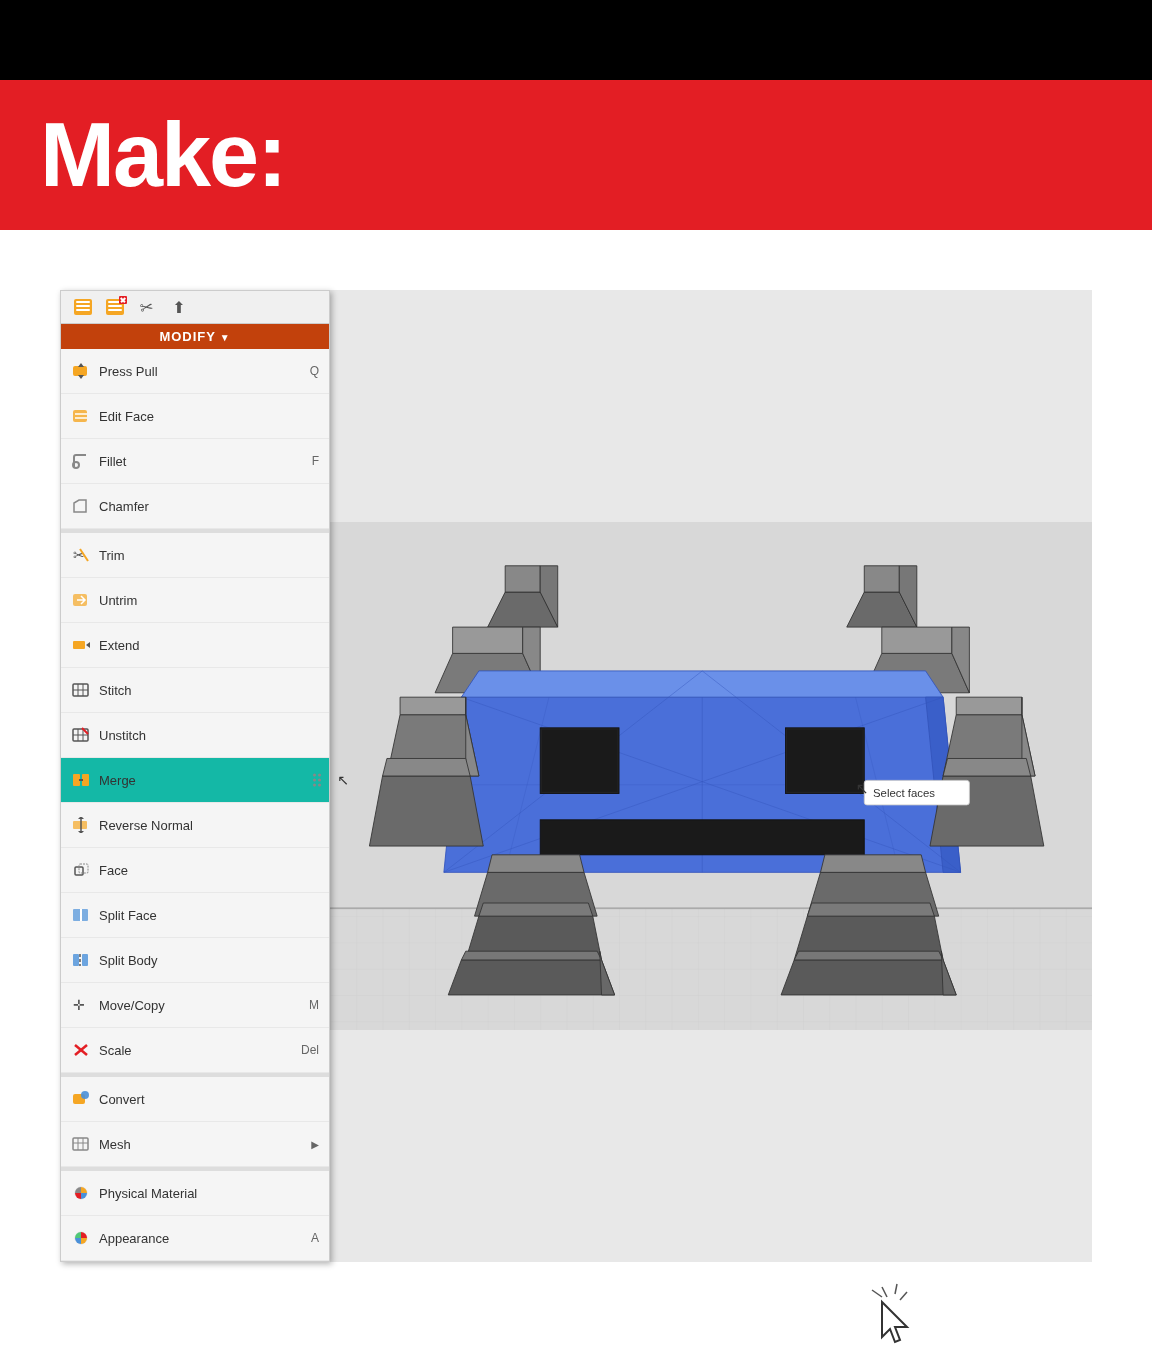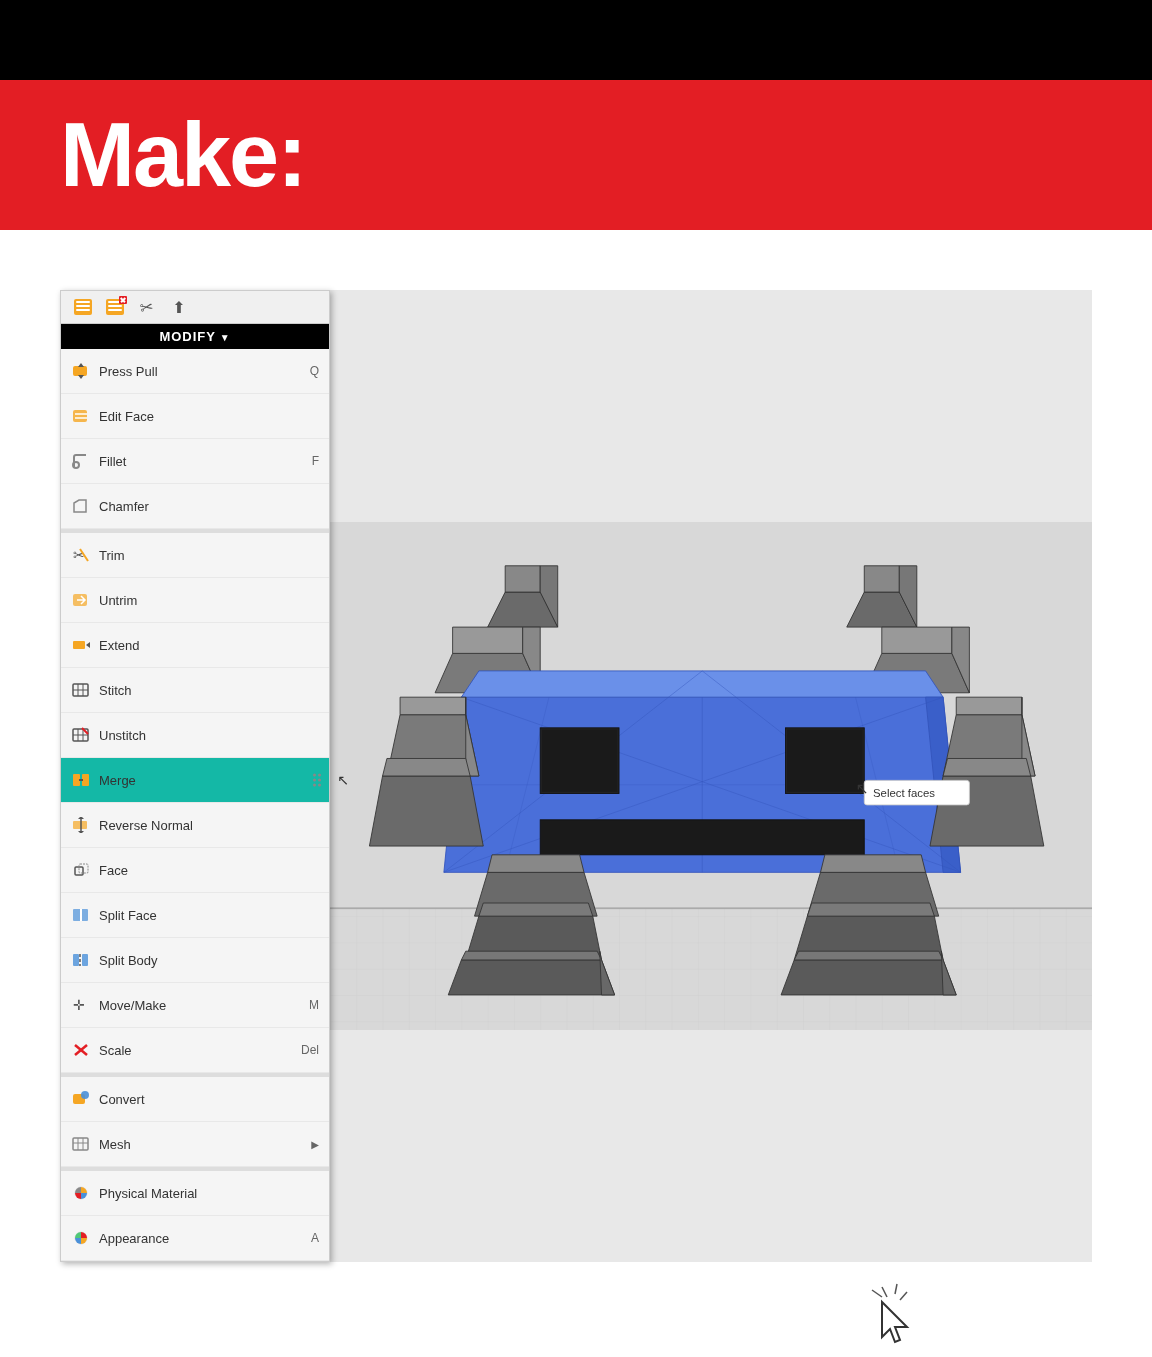--- a/index.html
+++ b/index.html
@@ -18,21 +18,21 @@
       background: #000000;
     }
 
     
     .make-header {
       width: 100%;
       height: 150px;
       background: #e31e24;
       display: flex;
       align-items: center;
-      padding-left: 60px;
+      padding-left: 40px;
     }
     .make-logo {
       font-size: 90px;
       font-weight: 900;
       color: #ffffff;
       letter-spacing: -2px;
       font-family: Arial Black, Arial, sans-serif;
     }
 
     
@@ -74,21 +74,21 @@
       width: 28px;
       height: 24px;
       display: inline-flex;
       align-items: center;
       justify-content: center;
       font-size: 14px;
       cursor: pointer;
     }
 
     .modify-header {
-      background: #000000;
+      background: #c2410c;
       color: white;
       font-size: 13px;
       font-weight: bold;
       text-align: center;
       padding: 5px 0;
       letter-spacing: 1px;
     }
     .modify-header::after {
       content: ' ▼';
       font-size: 10px;
@@ -399,21 +399,21 @@
         </div>
         <span>Split Body</span>
       </div>
 
       <div class="menu-item">
         <div class="item-icon">
           <svg width="18" height="16" viewBox="0 0 18 16">
             <text x="1" y="13" font-size="14" fill="#555">✛</text>
           </svg>
         </div>
-        <span>Move/Make</span>
+        <span>Move/Copy</span>
         <span class="item-shortcut">M</span>
       </div>
 
 
       <div class="menu-item">
         <div class="item-icon">
           <svg width="18" height="16" viewBox="0 0 18 16">
             <line x1="3" y1="3" x2="15" y2="13" stroke="#e31e24" stroke-width="2.5"></line>
             <line x1="15" y1="3" x2="3" y2="13" stroke="#e31e24" stroke-width="2.5"></line>
           </svg>

